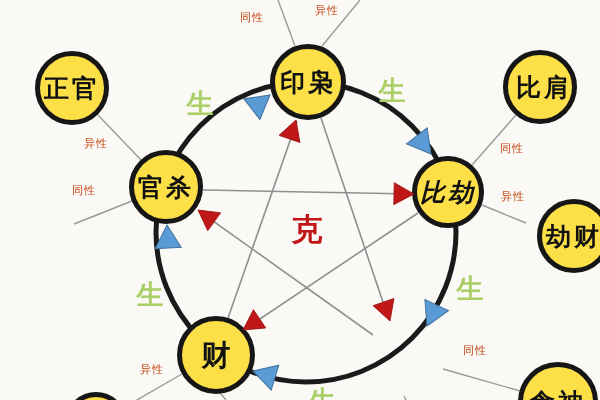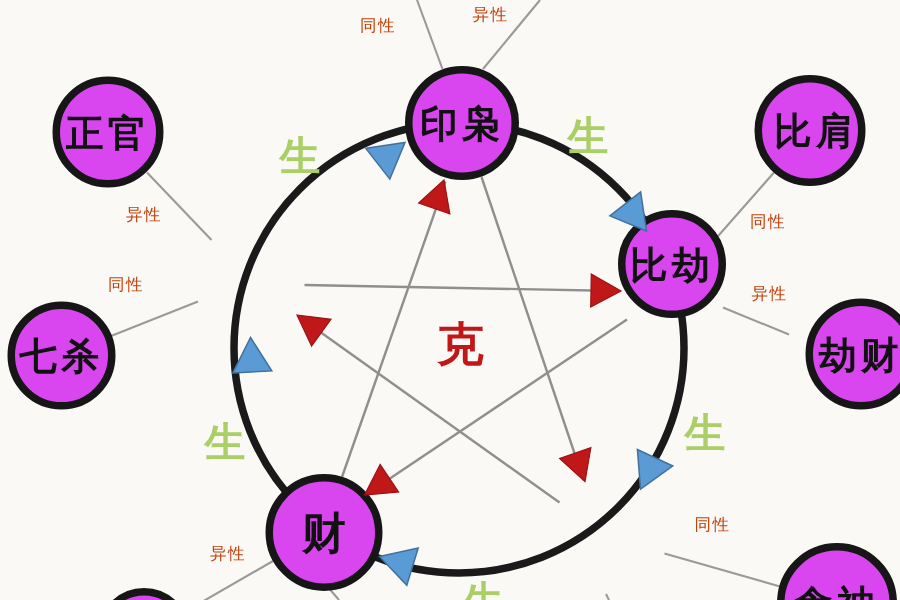--- a/index.html
+++ b/index.html
@@ -6,21 +6,21 @@
   #stage{
     position:relative; width:600px; height:400px; overflow:hidden;
     background:#faf9f6;
     font-family:"DejaVu Sans", sans-serif;
   }
   svg{position:absolute; left:0; top:0;}
   #lines-layer{z-index:1;}
   #arrow-layer{z-index:3; pointer-events:none;}
   .node{
     position:absolute; z-index:2; box-sizing:border-box;
-    background:#d946ef; border:5px solid #161616; border-radius:50%;
+    background:#fde047; border:5px solid #161616; border-radius:50%;
     display:flex; align-items:center; justify-content:center;
     font-weight:bold; color:#111; letter-spacing:3px;
     font-size:25px; line-height:1;
   }
   .node.single{font-size:29px; letter-spacing:0;}
   .lbl{
     position:absolute; z-index:4; transform:translate(-50%,-50%);
     color:#c2410c; font-size:11px; letter-spacing:1px; white-space:nowrap;
   }
   .sheng{
@@ -55,30 +55,30 @@
     <line x1="123" y1="408" x2="182" y2="374" stroke="#9a9a9a" stroke-width="1.4"></line>
     <line x1="295" y1="46" x2="278" y2="0" stroke="#9a9a9a" stroke-width="1.4"></line>
     <line x1="322" y1="46" x2="360" y2="0" stroke="#9a9a9a" stroke-width="1.4"></line>
     <line x1="220" y1="393" x2="226" y2="400" stroke="#9a9a9a" stroke-width="1.4"></line>
     <line x1="404" y1="396" x2="406" y2="400" stroke="#9a9a9a" stroke-width="1.4"></line>
   </svg>
 
   <div class="node" style="left:35px;  top:51px;  width:74px; height:74px;">
       <span>正官</span>
     </div>
-  <div class="node" style="left:5px;   top:201px; width:72px; height:72px;">
-      <span>七杀</span>
+  <div class="node" style="left:129px; top:150px; width:74px; height:74px;">
+      <span>官杀</span>
     </div>
   <div class="node" style="left:270px; top:44px;  width:76px; height:76px;">
       <span>印枭</span>
     </div>
   <div class="node" style="left:503px; top:50px;  width:74px; height:74px;justify-content:flex-end;">
       <span>比肩</span>
     </div>
-  <div class="node" style="left:412px; top:140px; width:72px; height:72px;">
+  <div class="node" style="left:412px; top:156px; width:72px; height:72px;font-style:italic;">
       <span>比劫</span>
     </div>
   <div class="node" style="left:537px; top:199px; width:74px; height:74px;">
       <span>劫财</span>
     </div>
   <div class="node single" style="left:177px; top:316px; width:78px; height:78px;">
       <span>财</span>
     </div>
   <div class="node" style="left:518px; top:362px; width:80px; height:80px;">
       <span>食神</span>

